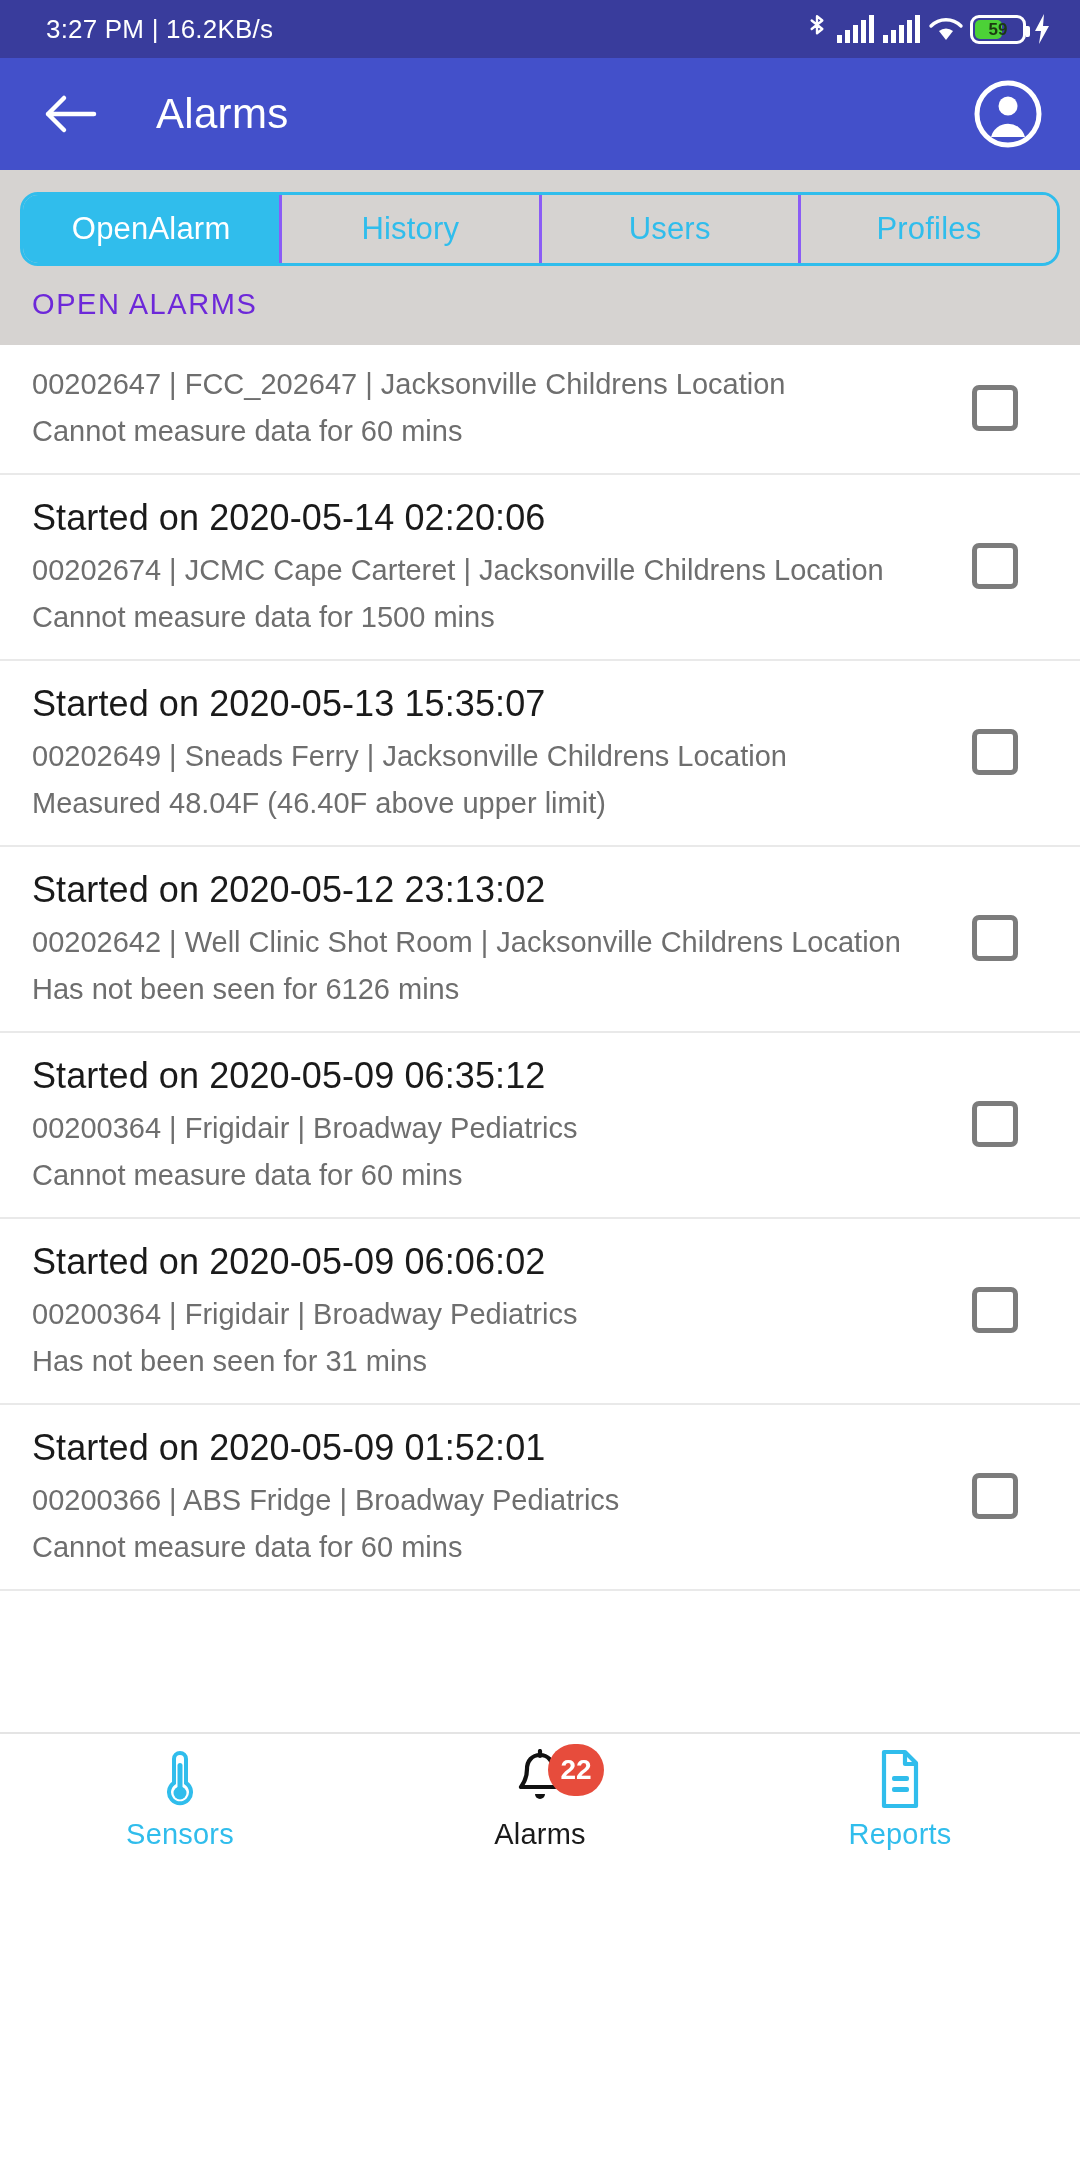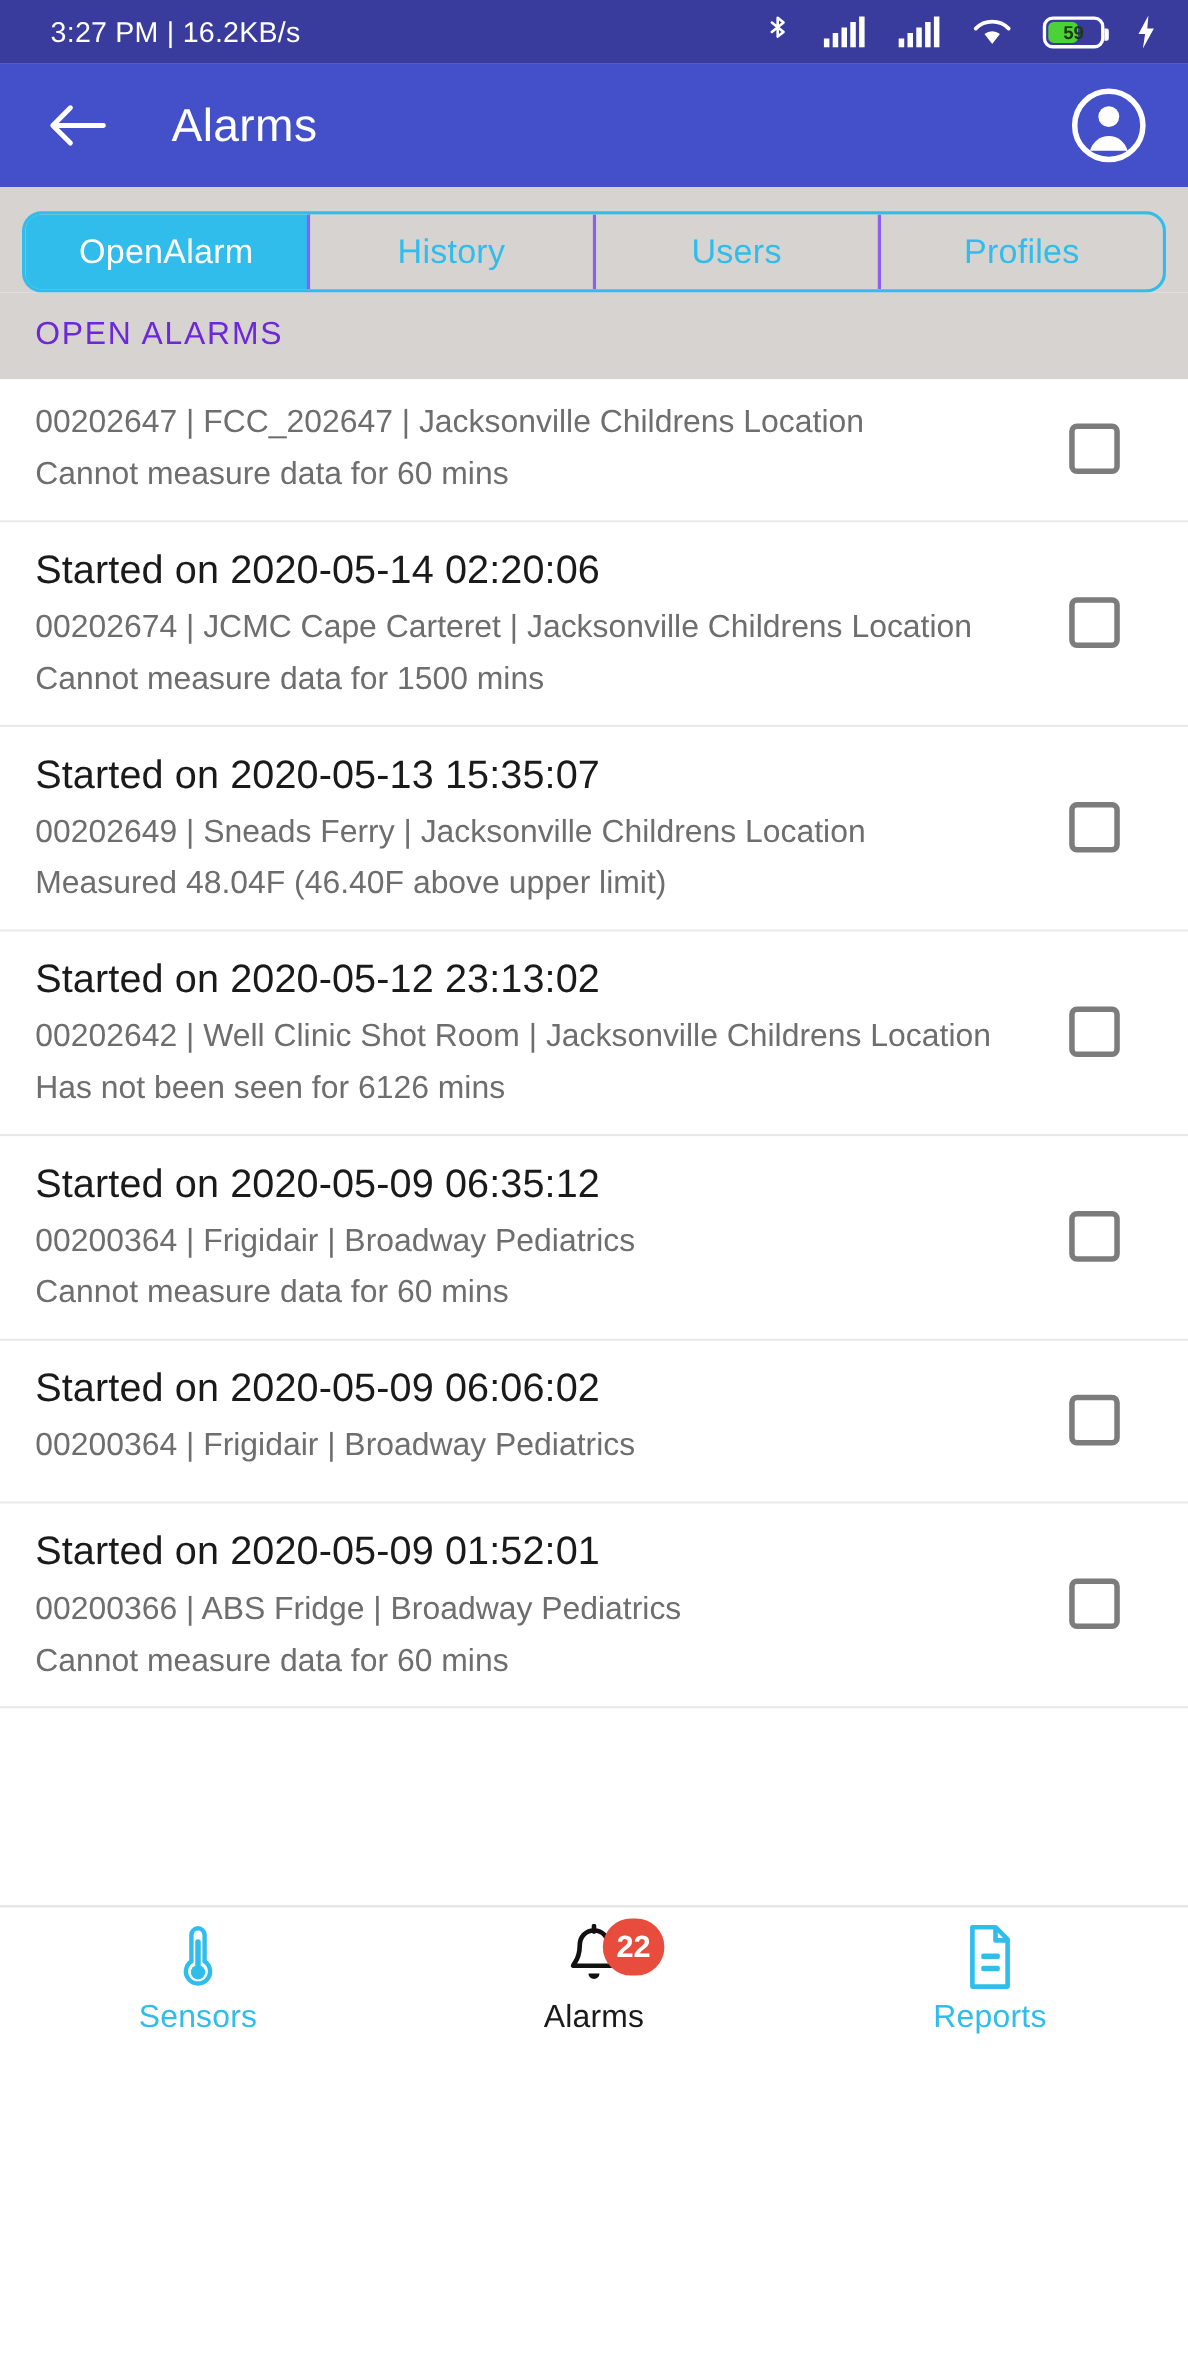--- a/index.html
+++ b/index.html
@@ -11,21 +11,21 @@
   }
   #app { width:1080px; height:1864px; display:flex; flex-direction:column; position:relative; }
 
   
   .statusbar {
     height:58px; background:#393c9c; color:#ffffff;
     display:flex; align-items:center; justify-content:space-between;
     padding:0 28px 0 46px; flex:0 0 58px;
   }
   .status-left { font-size:26px; letter-spacing:.2px; white-space:nowrap; }
-  .status-right { display:flex; align-items:center; gap:28px; }
+  .status-right { display:flex; align-items:center; gap:6px; }
 
   .ic { display:block; }
 
   .battery {
     width:56px; height:29px; border:3px solid #ffffff; border-radius:9px;
     position:relative; display:flex; align-items:center; padding:2px;
   }
   .battery:after {
     content:""; position:absolute; right:-7px; top:8px;
     width:4px; height:11px; background:#ffffff; border-radius:0 2px 2px 0;
@@ -243,20 +243,21 @@
       </div>
       <div class="alarm-check">
         <div class="checkbox"></div>
       </div>
     </div>
 
     <div class="alarm-row">
       <div class="alarm-main">
         <div class="alarm-time">Started on 2020-05-09 06:06:02</div>
         <div class="alarm-meta">00200364 | Frigidair | Broadway Pediatrics</div>
+        <div class="alarm-status">Has not been seen for 31 mins</div>
       </div>
       <div class="alarm-check">
         <div class="checkbox"></div>
       </div>
     </div>
 
     <div class="alarm-row">
       <div class="alarm-main">
         <div class="alarm-time">Started on 2020-05-09 01:52:01</div>
         <div class="alarm-meta">00200366 | ABS Fridge | Broadway Pediatrics</div>

